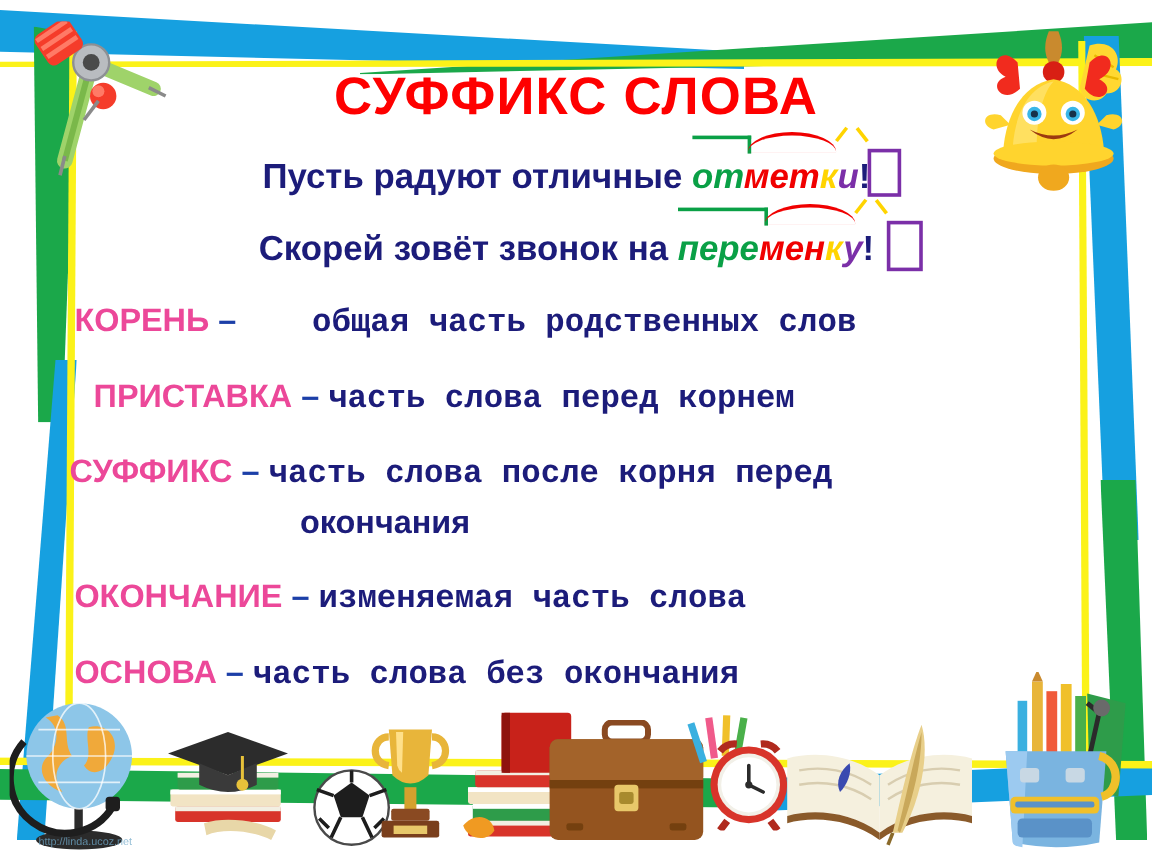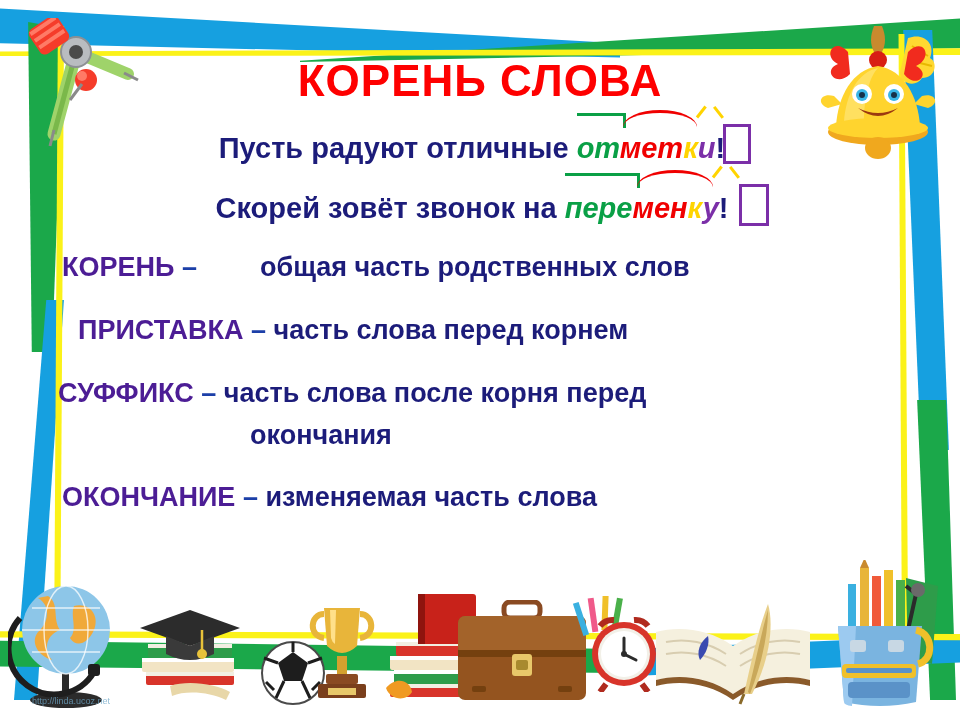--- a/index.html
+++ b/index.html
@@ -165,23 +165,23 @@
     top: -6px;
   }
 
   
   .def {
     position: absolute;
     font-size: 27px;
     font-weight: bold;
     white-space: nowrap;
   }
-  .def .term { color: #4c1d95; }
+  .def .term { color: #ec4899; }
   .def .dash { color: #1c3fa8; }
-  .def .desc { color: #1c1c7a; }
+  .def .desc { color: #1c1c7a; font-family: Liberation Mono, monospace; }
   .def-cont { color: #1c1c7a; }
 
   .def-1 { left: 62px; top: 252px; }
   .def-2 { left: 62px; top: 315px; padding-left: 16px; }
   .def-3 { left: 58px; top: 378px; }
   .def-3b { left: 250px; top: 420px; font-size: 27px; font-weight: bold; }
   .def-4 { left: 62px; top: 482px; }
   .def-5 { left: 62px; top: 545px; }
 
   .gap { display: inline-block; width: 48px; }
@@ -232,21 +232,21 @@
   <div class="band band-left-yellow"></div>
 
   <div class="band band-right-blue"></div>
   <div class="band band-right-green"></div>
   <div class="band band-right-yellow"></div>
 
   <div class="band band-bottom-green"></div>
   <div class="band band-bottom-blue"></div>
   <div class="band band-bottom-yellow"></div>
 
-  <div class="title">КОРЕНЬ СЛОВА</div>
+  <div class="title">СУФФИКС СЛОВА</div>
 
   <div class="phrase phrase-1">
     <span>Пусть радуют отличные </span><span class="parsed"><span class="mark-prefix" style="left:0; width:46px;"></span><span class="mark-root" style="left:46px; width:74px;"></span><span class="mark-suffix" style="left:120px; width:26px;"></span><span class="mark-ending" style="left:146px; width:22px; height:34px;"></span><span class="seg seg-prefix">от</span><span class="seg seg-root">мет</span><span class="seg seg-suffix">к</span><span class="seg seg-ending">и</span></span><span>!</span>
   </div>
 
   <div class="phrase phrase-2">
     <span>Скорей зовёт звонок  на </span><span class="parsed"><span class="mark-prefix" style="left:0; width:72px;"></span><span class="mark-root" style="left:72px; width:76px;"></span><span class="mark-suffix" style="left:148px; width:26px;"></span><span class="mark-ending" style="left:174px; width:24px; height:36px;"></span><span class="seg seg-prefix">пере</span><span class="seg seg-root">мен</span><span class="seg seg-suffix">к</span><span class="seg seg-ending">у</span></span><span>!</span>
   </div>
 
   <div class="def def-1">
@@ -268,20 +268,25 @@
     <span class="desc">часть слова после корня перед</span>
   </div>
   <div class="def def-3b def-cont">окончания</div>
 
   <div class="def def-4">
     <span class="term">ОКОНЧАНИЕ</span>
     <span class="dash">–</span>
     <span class="desc">изменяемая часть слова</span>
   </div>
 
+  <div class="def def-5">
+    <span class="term">ОСНОВА</span>
+    <span class="dash">–</span>
+    <span class="desc">часть слова без окончания</span>
+  </div>
 
   <svg class="art compass-body" viewBox="0 0 120 130">
     <g>
       <path d="M52 34 L30 116" stroke="#9fd36a" stroke-width="13" stroke-linecap="round" fill="none"></path>
       <path d="M52 34 L30 116" stroke="#7ab84a" stroke-width="5" fill="none"></path>
       <path d="M30 112 L26 128" stroke="#8a8a8a" stroke-width="3"></path>
       <path d="M56 36 L104 56" stroke="#9fd36a" stroke-width="12" stroke-linecap="round" fill="none"></path>
       <path d="M100 55 L114 62" stroke="#8a8a8a" stroke-width="3"></path>
       <circle cx="52" cy="34" r="15" fill="#b9bcc0" stroke="#8d9094" stroke-width="2"></circle>
       <circle cx="52" cy="34" r="7" fill="#4a4a4a"></circle>

